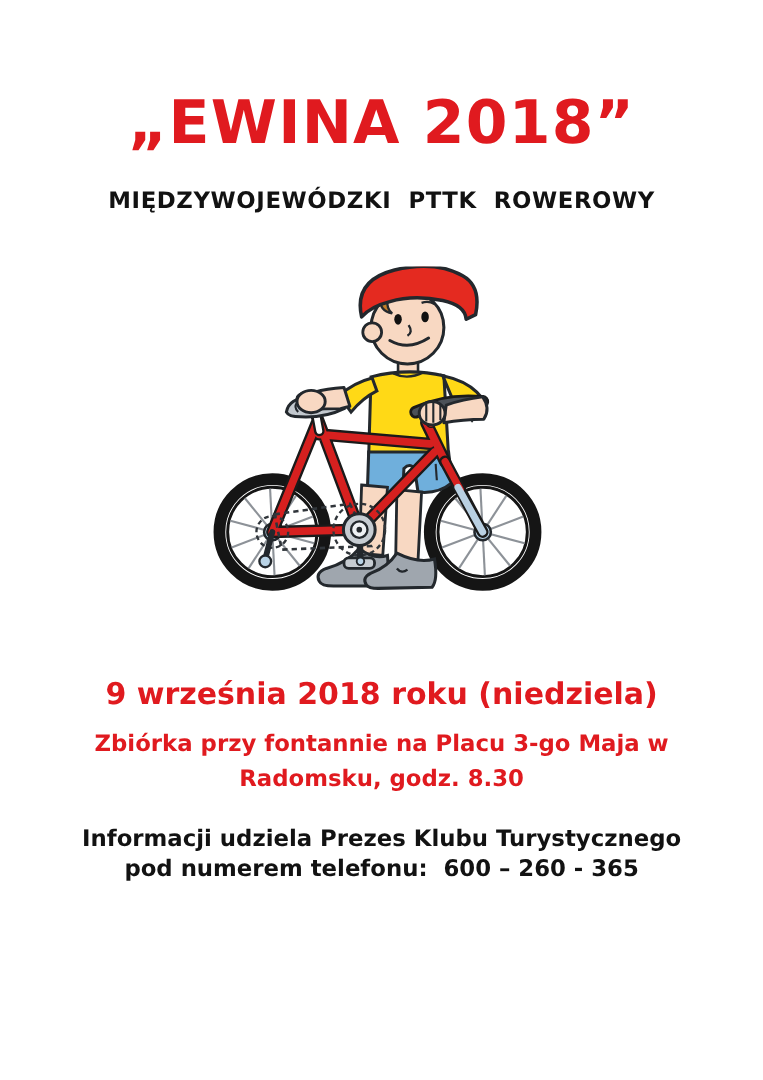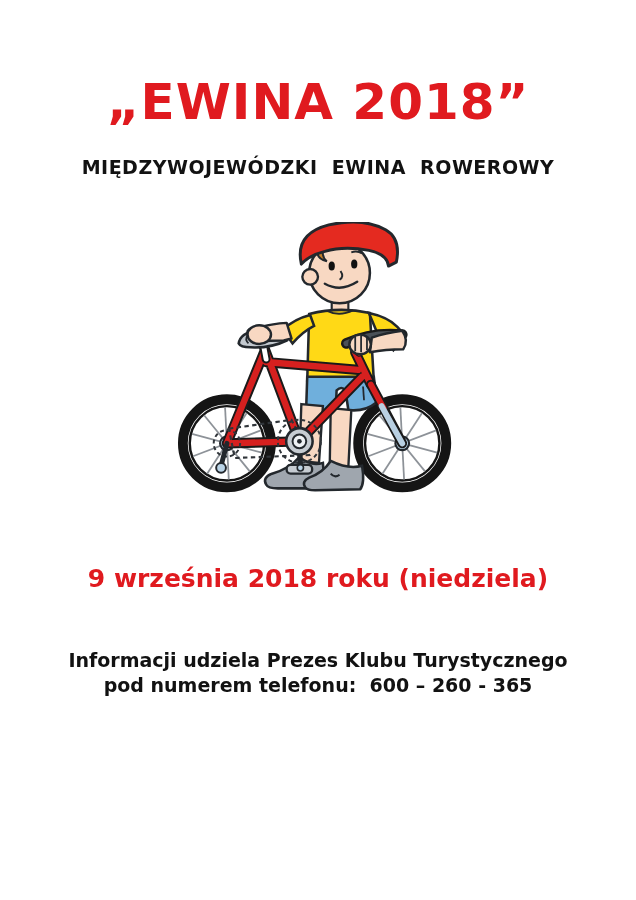--- a/index.html
+++ b/index.html
@@ -19,32 +19,32 @@
     color:#121212;
   }
   .illustration{
     width:284px;height:284px;margin:44px auto 0;
   }
   .illustration svg{display:block;width:284px;height:284px;}
   .red-line{color:#e01a1f;}
   .date-line{margin-top:58px;font-size:25px;line-height:1.22;}
   .meeting-line{margin-top:11px;font-size:19px;line-height:29px;white-space:pre-wrap;}
   .info-line{color:#121212;font-size:19px;line-height:1.22;}
-  .info-1{margin-top:54px;}
+  .info-1{margin-top:24px;}
   .info-2{margin-top:9px;}
   .info-3{margin-top:2px;}
 </style>
 </head>
 <body>
 
 <div class="poster">
 
   <h1 class="t title">„EWINA 2018”</h1>
 
-  <h2 class="t subtitle">MIĘDZYWOJEWÓDZKI  EWINA  ROWEROWY</h2>
+  <h2 class="t subtitle">MIĘDZYWOJEWÓDZKI  PTTK  ROWEROWY</h2>
 
   <div class="illustration">
     <svg viewBox="0 0 290 290" xmlns="http://www.w3.org/2000/svg">
 
       <g>
         <circle cx="52" cy="226" r="45" fill="#ffffff" stroke="#151515" stroke-width="10"></circle>
         <circle cx="52" cy="226" r="38" fill="#ffffff" stroke="#151515" stroke-width="2.5"></circle>
         <g stroke="#8d9298" stroke-width="1.8">
           <line x1="16.3" y1="216.4" x2="87.7" y2="235.6"></line>
           <line x1="28.7" y1="197.3" x2="75.3" y2="254.7"></line>
@@ -132,17 +132,19 @@
         <path d="M 77,108 Q 71,110 73,116 M 73,116 Q 70,120 74,124" fill="none" stroke="#23282d" stroke-width="1.8"></path>
         <path d="M 231,111 Q 214,113 200,118 L 198,133 Q 214,130 232,130 Q 238,121 231,111 Z" fill="#f8d8c2" stroke="#23282d" stroke-width="2.5" stroke-linejoin="round"></path>
         <ellipse cx="188" cy="125" rx="11" ry="10" fill="#f8d8c2" stroke="#23282d" stroke-width="2.5"></ellipse>
         <path d="M 183,117 L 183,132 M 189,116 L 189,133 M 195,117 L 195,131" fill="none" stroke="#23282d" stroke-width="1.8"></path>
       </g>
     </svg>
   </div>
 
   <p class="t red-line date-line">9 września 2018 roku (niedziela)</p>
 
+  <p class="t red-line meeting-line">Zbiórka przy fontannie na Placu 3-go Maja w
+Radomsku, godz. 8.30</p>
 
   <p class="t info-line info-1">Informacji udziela Prezes Klubu Turystycznego</p>
   <p class="t info-line info-3">pod numerem telefonu:  600 – 260 - 365</p>
 
 </div>
 
 </body></html>

